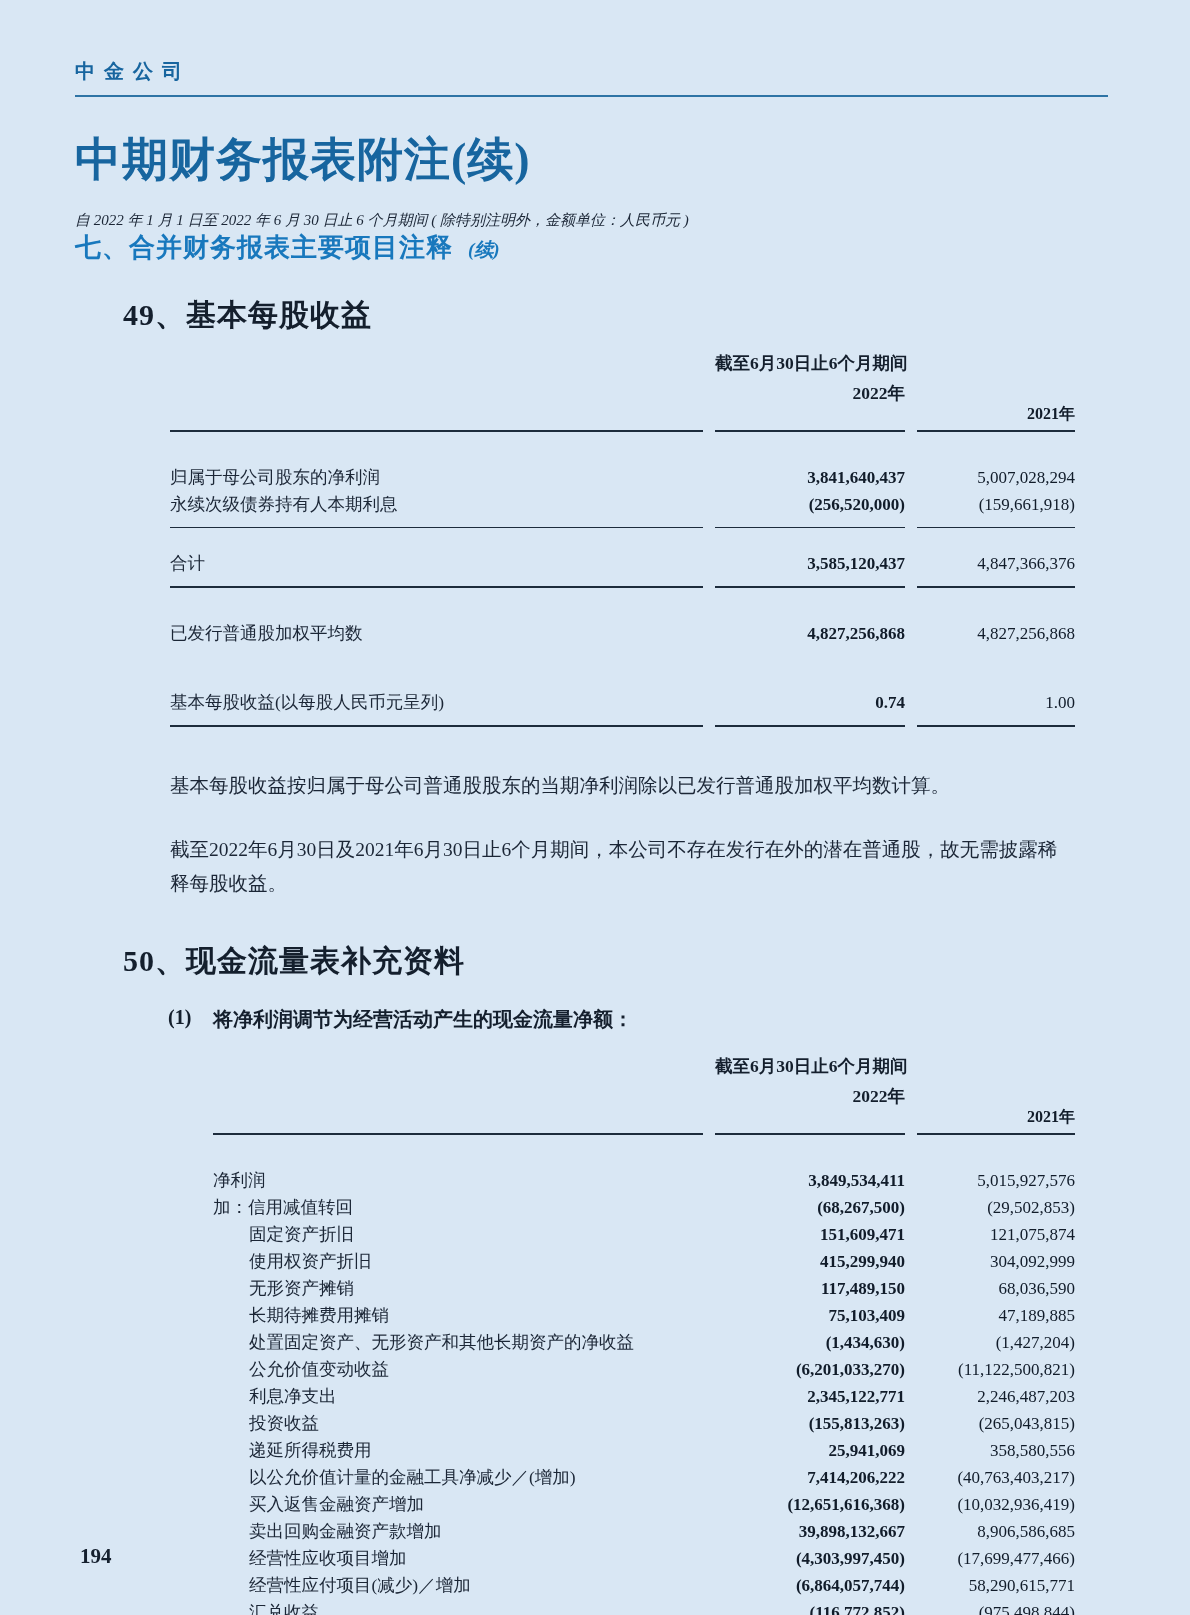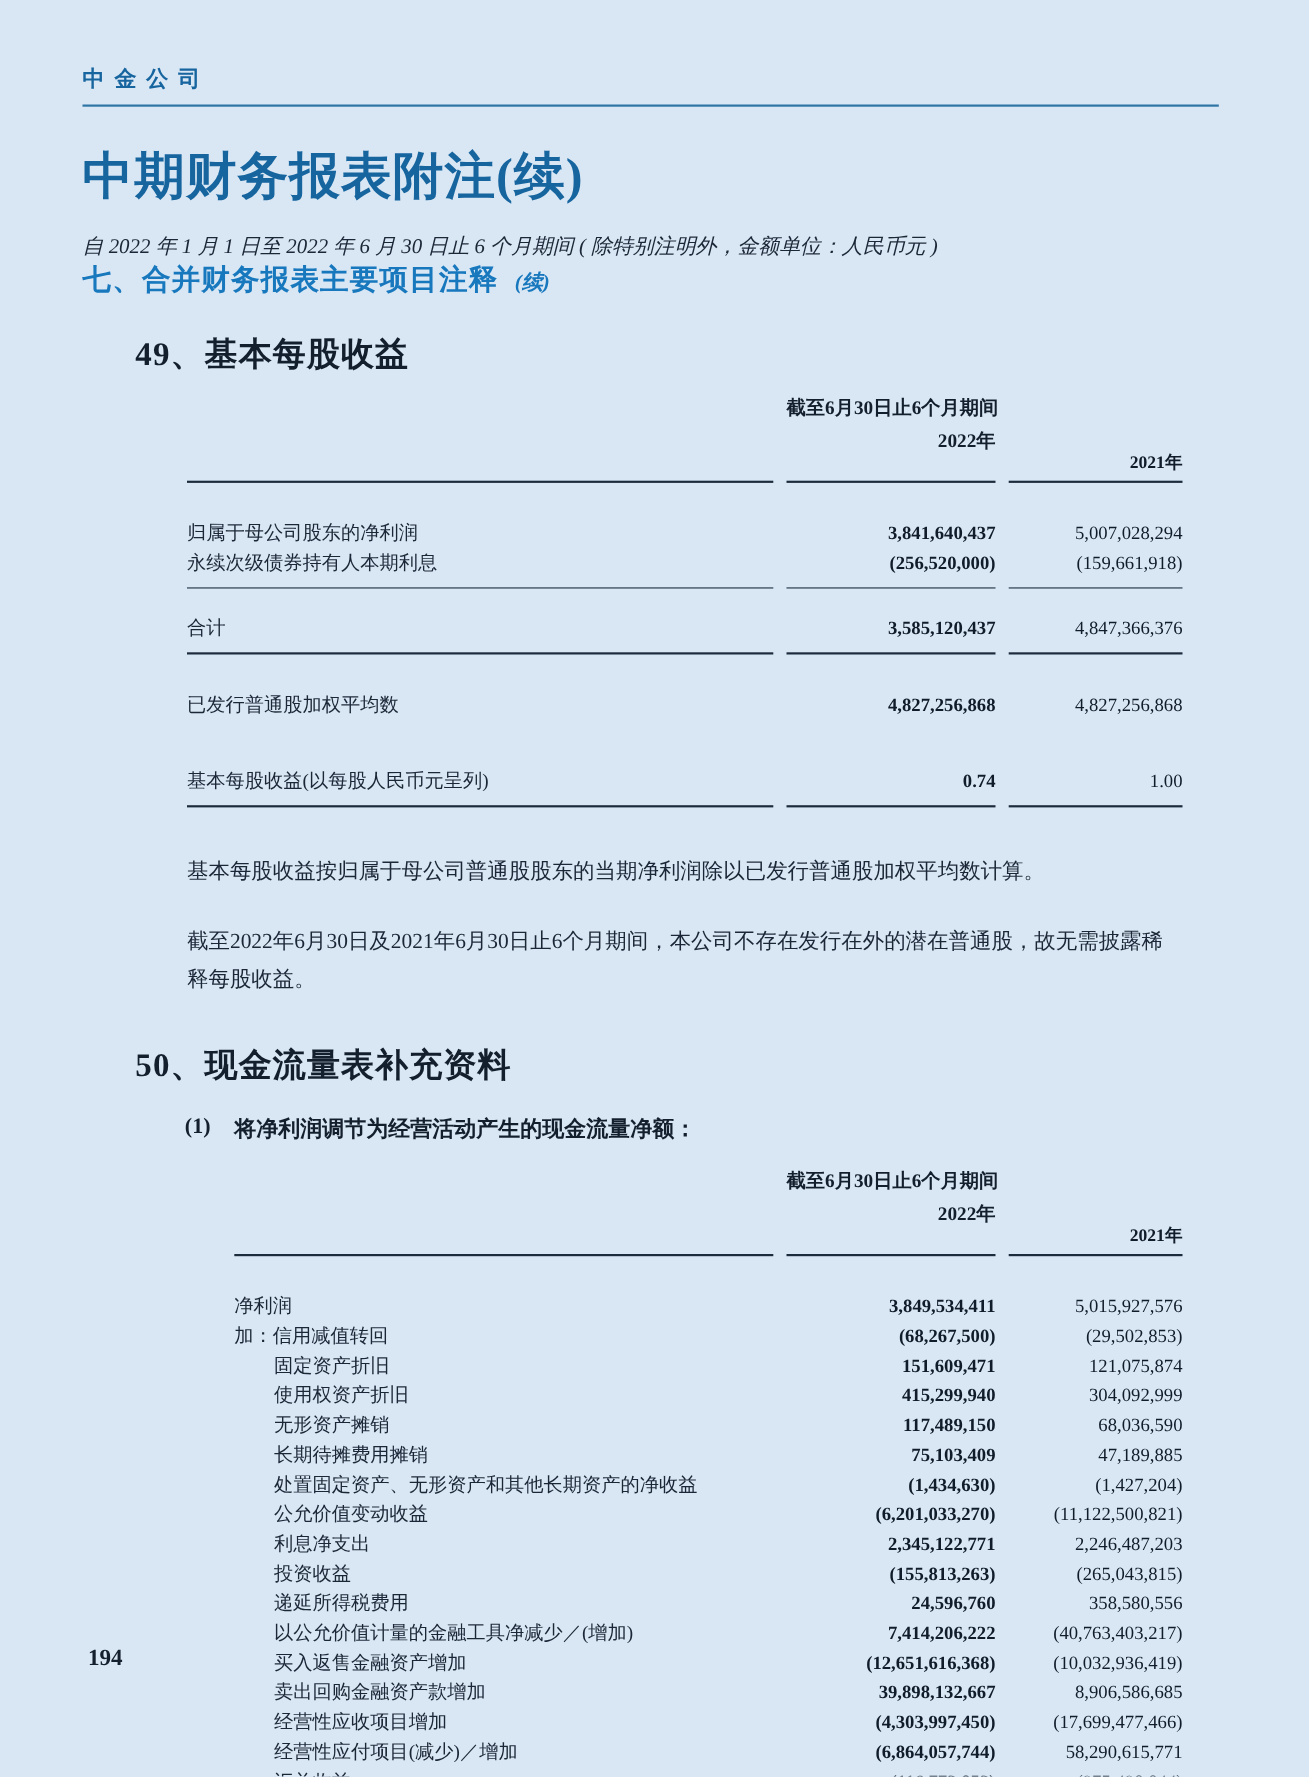--- a/index.html
+++ b/index.html
@@ -12,21 +12,21 @@
     width:1190px;height:1615px;overflow:hidden;position:relative;
     font-family:"Liberation Serif","DejaVu Serif",serif;
     color:var(--text);
   }
   .page{padding:58px 115px 0 75px;}
 
   
   .company{color:var(--brand);font-weight:bold;font-size:20px;letter-spacing:9px;}
   .header-rule{border:none;border-top:2px solid #2e74a5;margin:10px 0 0 0;width:1033px;}
   .doc-title{color:var(--brand);font-weight:bold;font-size:46px;margin-top:32px;letter-spacing:1px;}
-  .doc-subtitle{font-style:italic;font-size:19px;margin-top:20px;color:var(--text);}
+  .doc-subtitle{font-style:italic;font-size:15px;margin-top:20px;color:var(--text);}
 
   
   .section-heading{color:var(--section);font-weight:bold;font-size:26px;letter-spacing:1px;}
   .section-heading .cont{font-size:19px;font-style:italic;font-weight:bold;letter-spacing:0;}
   .sub-heading{font-weight:bold;font-size:30px;margin:30px 0 0 48px;color:#141f2d;letter-spacing:1px;}
   .item-line{margin:24px 0 0 93px;font-weight:bold;font-size:20px;color:#141f2d;display:flex;}
   .item-line .no{width:45px;flex:0 0 45px;}
 
   
   .t1-wrap{margin-left:95px;margin-top:8px;}
@@ -50,21 +50,21 @@
   tr.pt-lg  > td{padding-top:22px;}
   tr.pt-xl  > td{padding-top:32px;}
   tr.pt-xxl > td{padding-top:42px;}
   tr.pb-sm  > td{padding-bottom:9px;}
 
   
   .note-para{margin-left:95px;font-size:19.5px;line-height:34px;margin-top:30px;color:var(--text);}
   .note-para.first{margin-top:42px;}
 
   
-  .page-number{position:absolute;left:80px;top:1495px;font-weight:bold;font-size:21px;color:#15202e;}
+  .page-number{position:absolute;left:80px;top:1544px;font-weight:bold;font-size:21px;color:#15202e;}
 </style>
 </head>
 <body>
 
 <div class="page">
 
   <div class="company">中金公司</div>
   <hr class="header-rule">
 
   <h1 class="doc-title">中期财务报表附注(续)</h1>
@@ -186,21 +186,21 @@
             <td class="v2022">2,345,122,771</td>
             <td class="v2021">2,246,487,203</td>
           </tr>
           <tr>
             <td class="lbl ind">投资收益</td>
             <td class="v2022">(155,813,263)</td>
             <td class="v2021">(265,043,815)</td>
           </tr>
           <tr>
             <td class="lbl ind">递延所得税费用</td>
-            <td class="v2022">24,596,760</td>
+            <td class="v2022">25,941,069</td>
             <td class="v2021">358,580,556</td>
           </tr>
           <tr>
             <td class="lbl ind">以公允价值计量的金融工具净减少／(增加)</td>
             <td class="v2022">7,414,206,222</td>
             <td class="v2021">(40,763,403,217)</td>
           </tr>
           <tr>
             <td class="lbl ind">买入返售金融资产增加</td>
             <td class="v2022">(12,651,616,368)</td>

